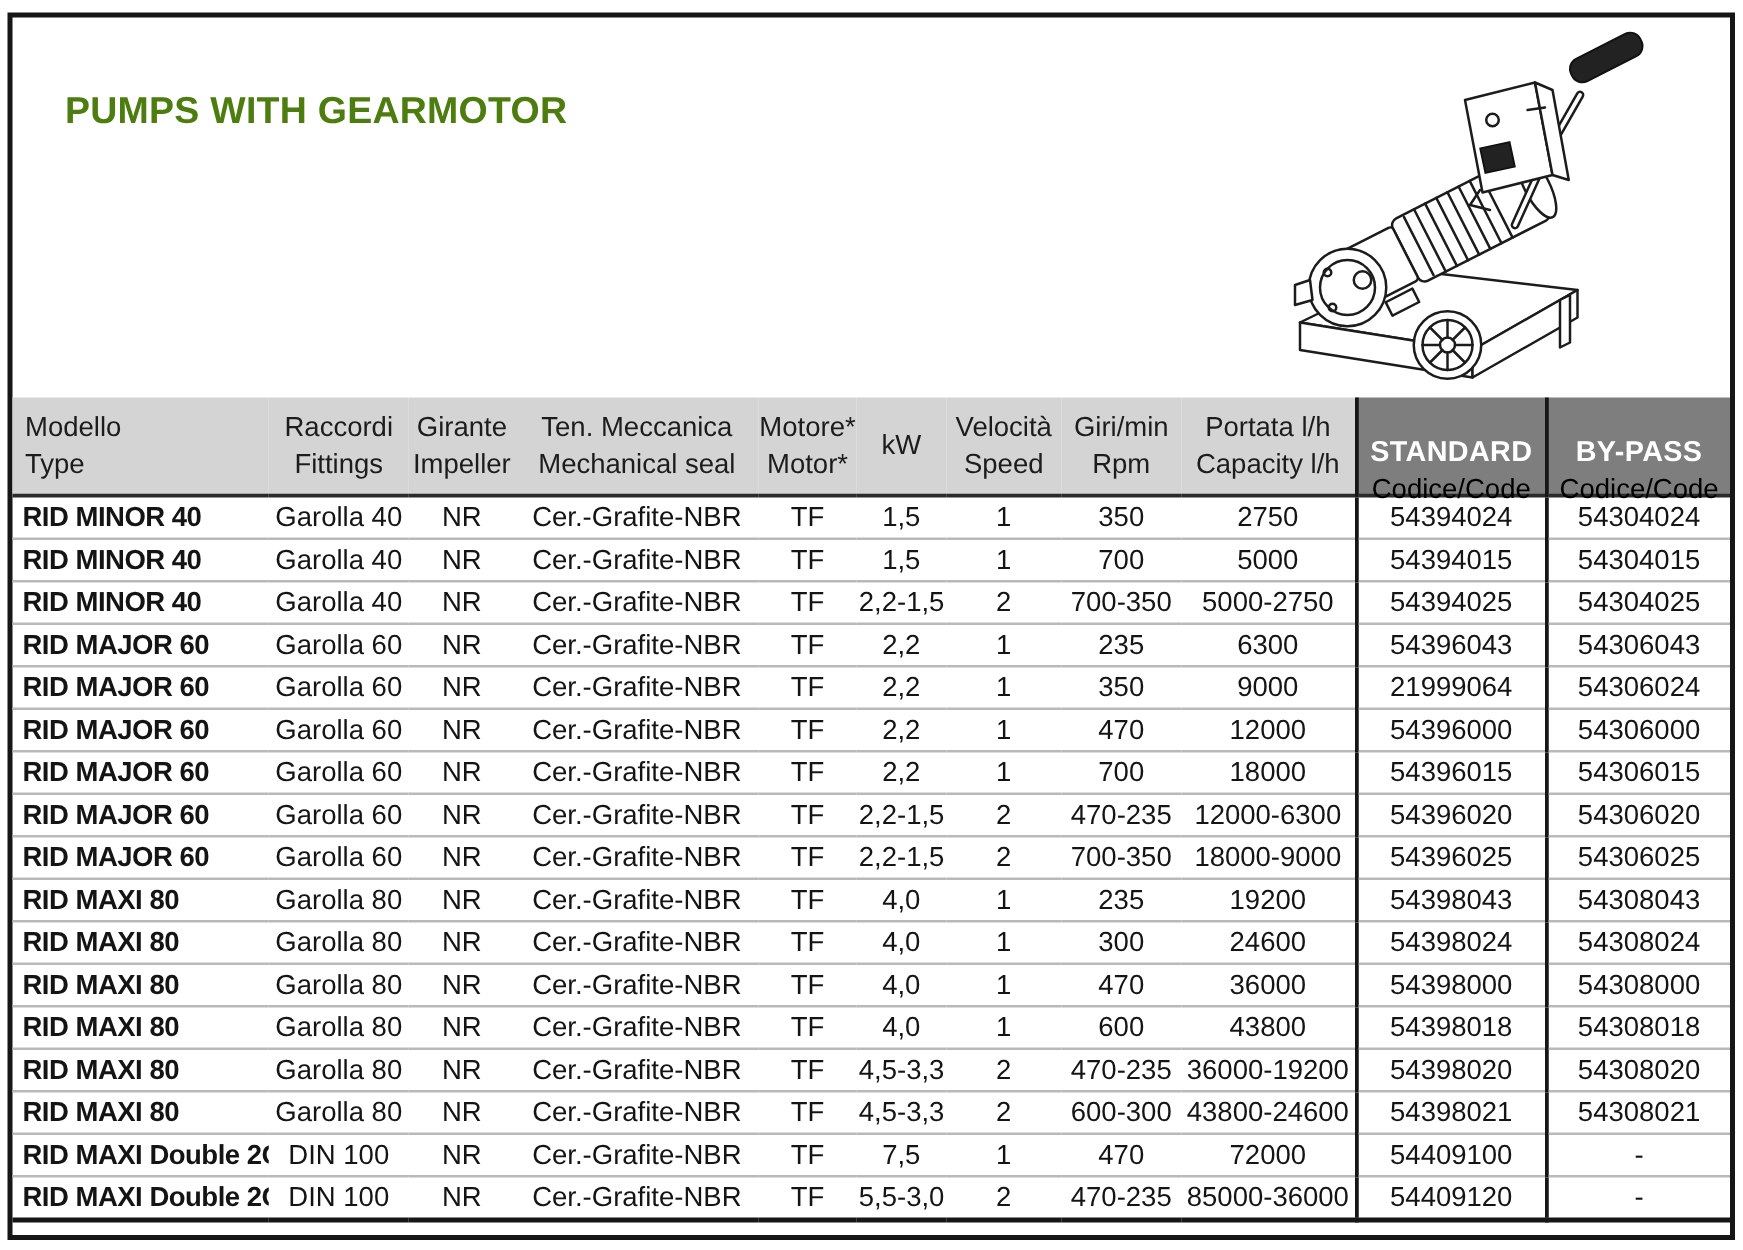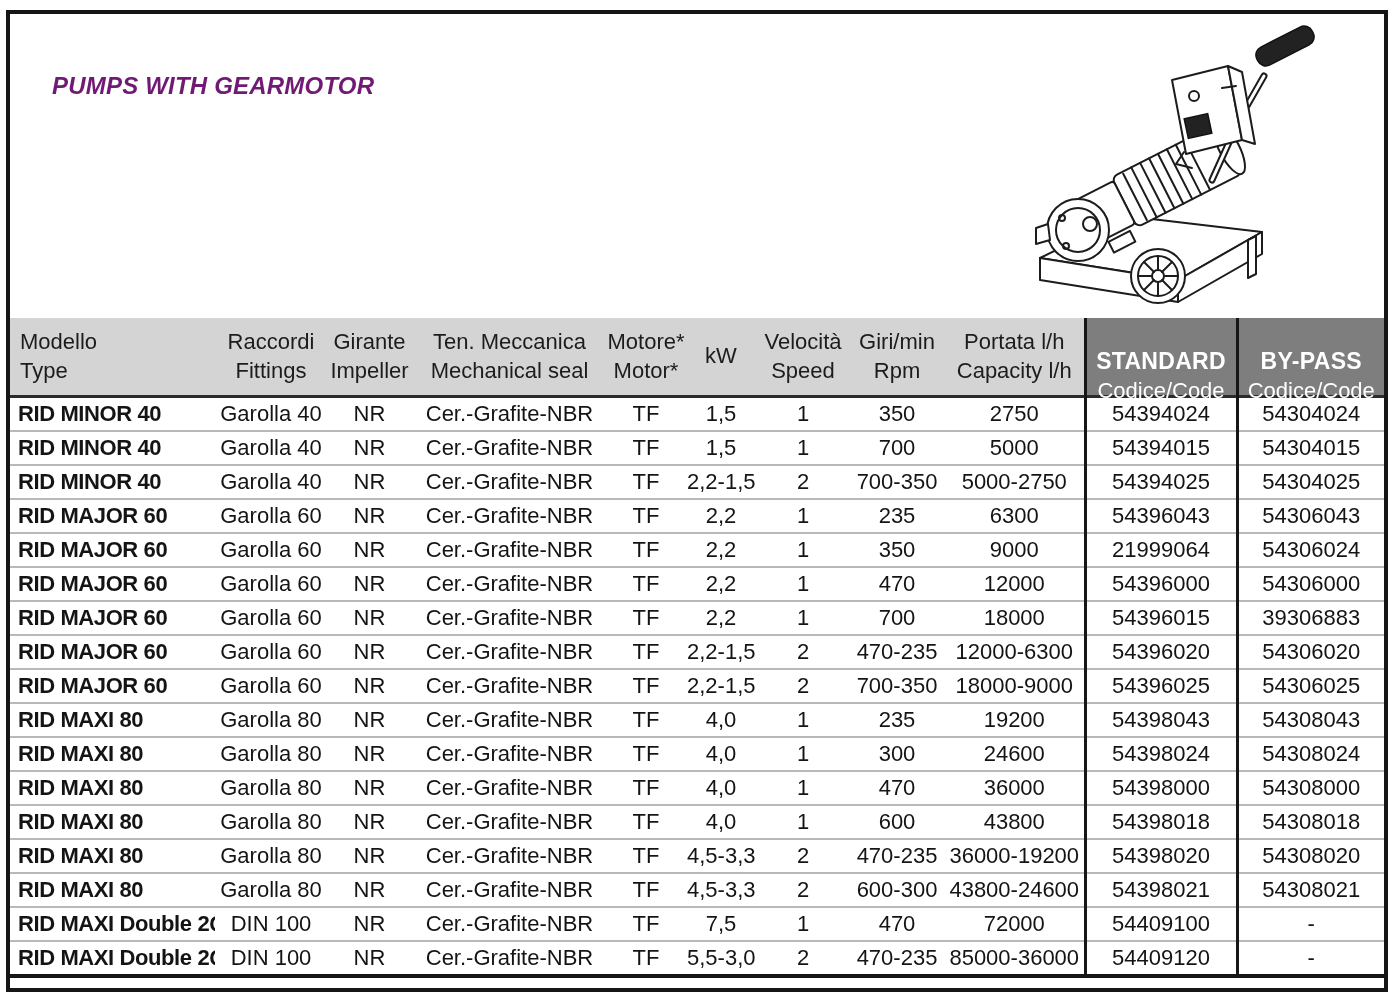--- a/index.html
+++ b/index.html
@@ -13,24 +13,23 @@
   .frame{
     position:absolute;top:10px;left:6px;
     width:1382px;height:982px;
     border:4px solid var(--border-dark,#161616);
     box-sizing:border-box;
     background:#fff;
   }
   
   .title-line{
     position:absolute;
-    font-style:italic;
     font-weight:bold;
-    font-size:24px;
-    color:#701a75;
+    font-size:30px;
+    color:#4d7c0f;
     letter-spacing:.2px;
     white-space:nowrap;
   }
   .title-1{left:42px;top:58px;}
   .title-2{left:86px;top:128px;}
   .title-3{left:392px;top:198px;}
   
   .illustration{
     position:absolute;top:4px;right:38px;
     width:320px;height:296px;
@@ -57,21 +56,21 @@
     display:flex;flex-direction:column;justify-content:center;
     height:77px;line-height:1.3;
   }
   thead th:first-child{text-align:right;}
   thead th:first-child .hwrap{padding-left:10px;align-items:flex-start;}
   thead th.dark{
     background:var(--header-dark,#7e7e7e);
     color:#ffffff;
   }
   thead th.dark .h-top{font-weight:bold;font-size:23px;letter-spacing:.3px;margin-top:39px;}
-  thead th.dark .h-bottom{color:#ffffff;}
+  thead th.dark .h-bottom{color:#000000;}
   tbody td{
     height:32px;
     font-size:22px;
     text-align:center;
     color:#141414;
     background:#ffffff;
     border-top:2px solid var(--row-sep,#b9b9b9);
     padding:0 2px;
     white-space:nowrap;
     overflow:hidden;
@@ -328,21 +327,21 @@
             <td>RID MAJOR 60</td>
             <td>Garolla 60</td>
             <td>NR</td>
             <td>Cer.-Grafite-NBR</td>
             <td>TF</td>
             <td>2,2</td>
             <td>1</td>
             <td>700</td>
             <td>18000</td>
             <td>54396015</td>
-            <td>39306883</td>
+            <td>54306015</td>
           </tr>
           <tr>
             <td>RID MAJOR 60</td>
             <td>Garolla 60</td>
             <td>NR</td>
             <td>Cer.-Grafite-NBR</td>
             <td>TF</td>
             <td>2,2-1,5</td>
             <td>2</td>
             <td>470-235</td>

